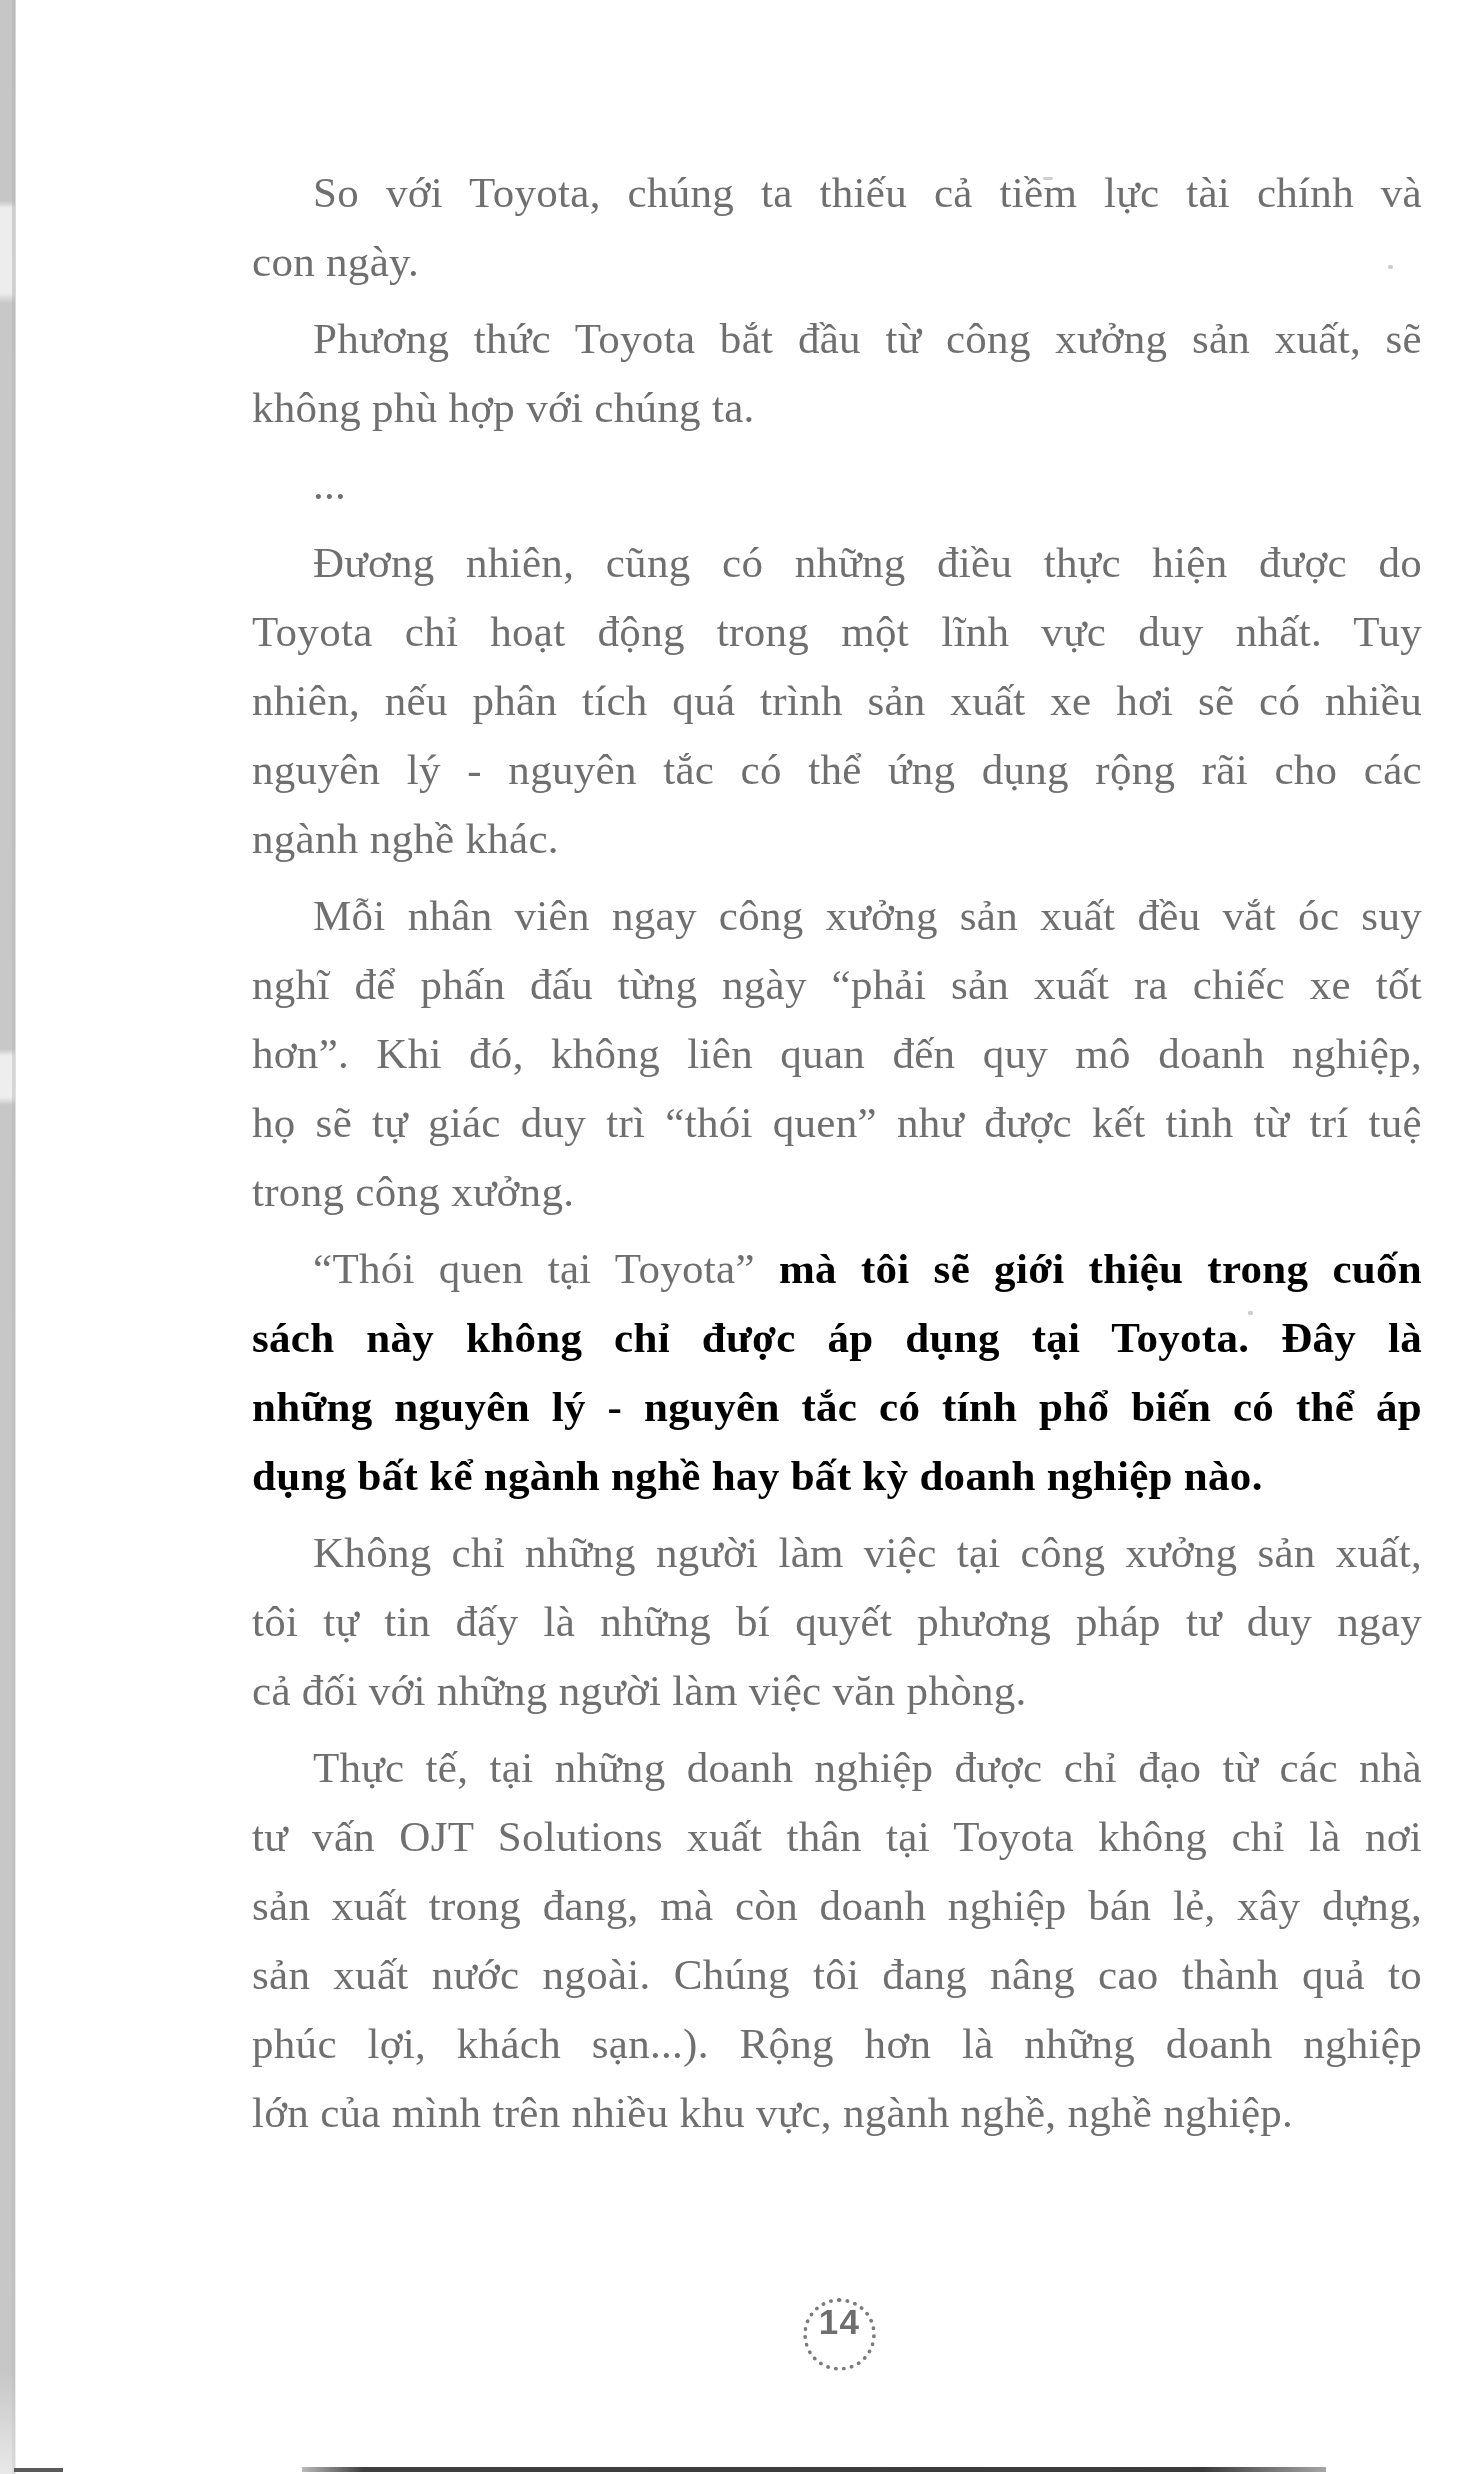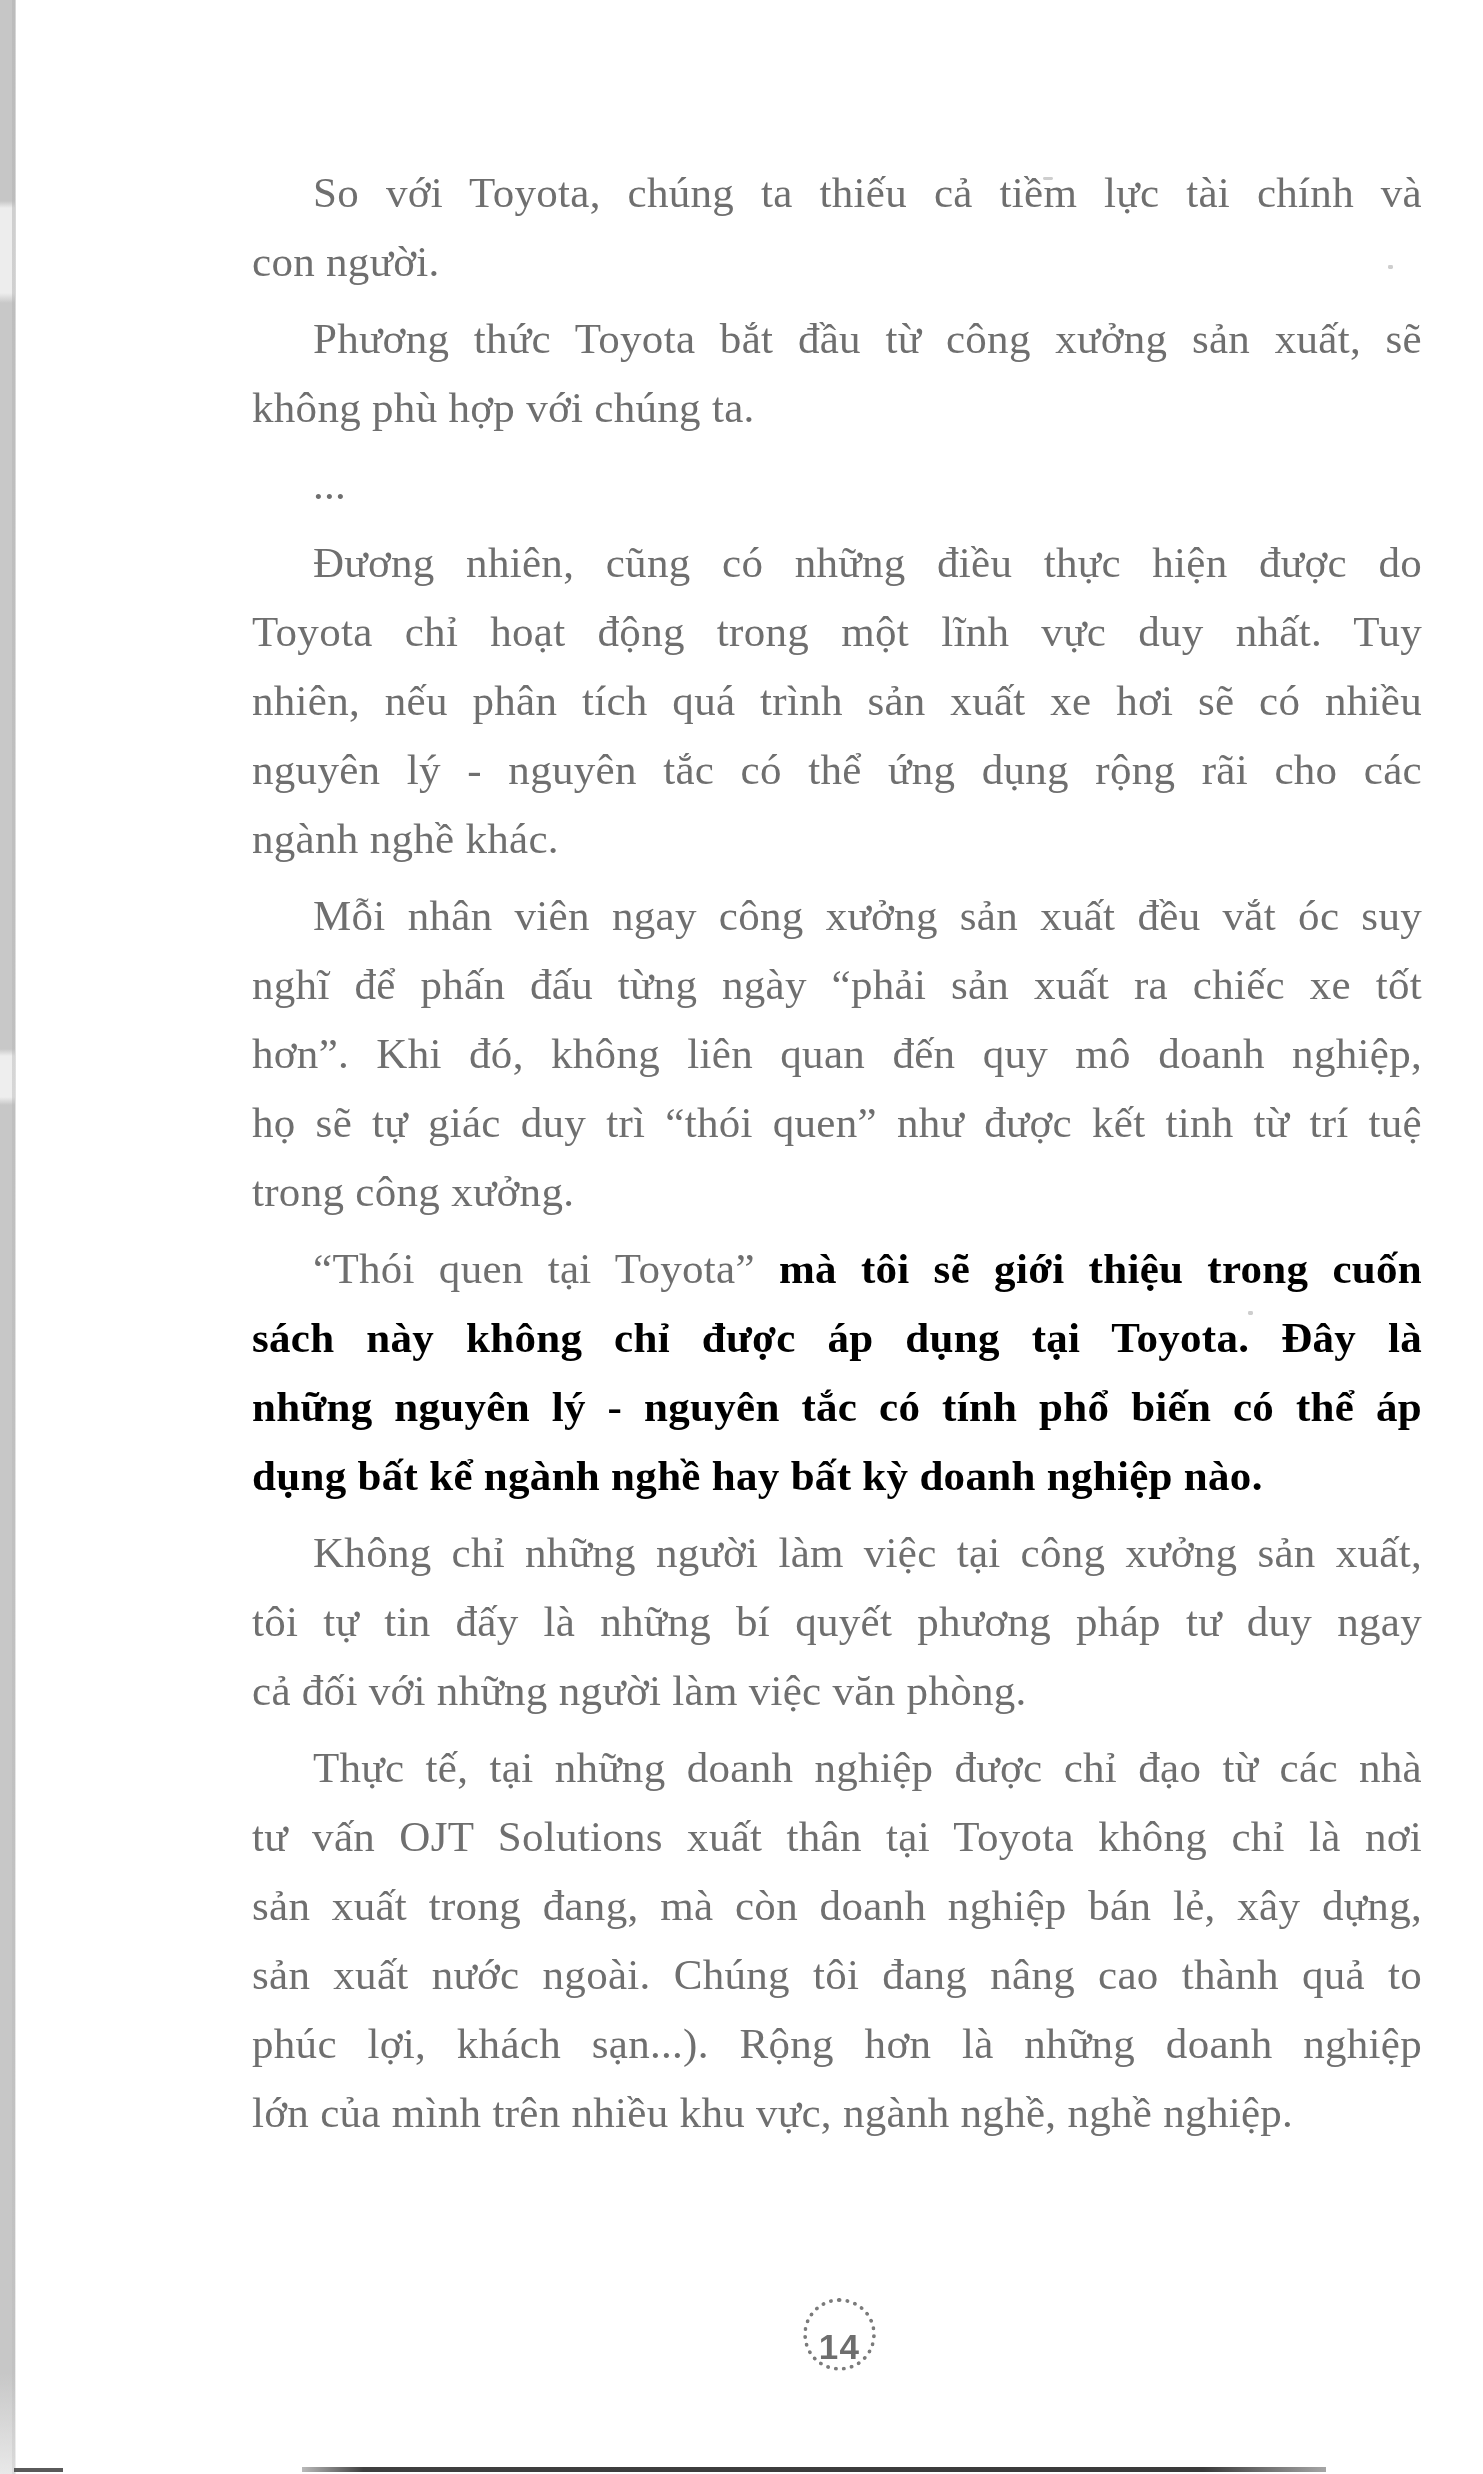--- a/index.html
+++ b/index.html
@@ -64,21 +64,21 @@
   
   .page-number-badge {
     position: absolute;
     left: 803px;
     top: 2298px;
     width: 65px;
     height: 65px;
     border: 4.1px dotted #7b7b7b;
     border-radius: 50%;
     display: flex;
-    align-items: flex-end;
+    align-items: flex-start;
     justify-content: center;
     box-sizing: content-box;
   }
   .page-number-badge .num {
     font-family: "Liberation Sans", sans-serif;
     font-weight: 700;
     font-size: 35px;
     color: #6e6e6e;
     letter-spacing: 1.4px;
   }
@@ -109,21 +109,21 @@
 </head>
 <body>
 
 <div class="edge-strip">
   <div class="edge-strip-inner"></div>
 </div>
 
 <div class="text-block">
     <div class="para">
       <div class="line first"><span class="seg">So với Toyota, chúng ta thiếu cả tiềm lực tài chính và</span></div>
-      <div class="line last"><span class="seg">con người.</span></div>
+      <div class="line last"><span class="seg">con ngày.</span></div>
     </div>
     <div class="para">
       <div class="line first"><span class="seg">Phương thức Toyota bắt đầu từ công xưởng sản xuất, sẽ</span></div>
       <div class="line last"><span class="seg">không phù hợp với chúng ta.</span></div>
     </div>
     <div class="para">
       <div class="line first last"><span class="seg">...</span></div>
     </div>
     <div class="para">
       <div class="line first"><span class="seg">Đương nhiên, cũng có những điều thực hiện được do</span></div>

